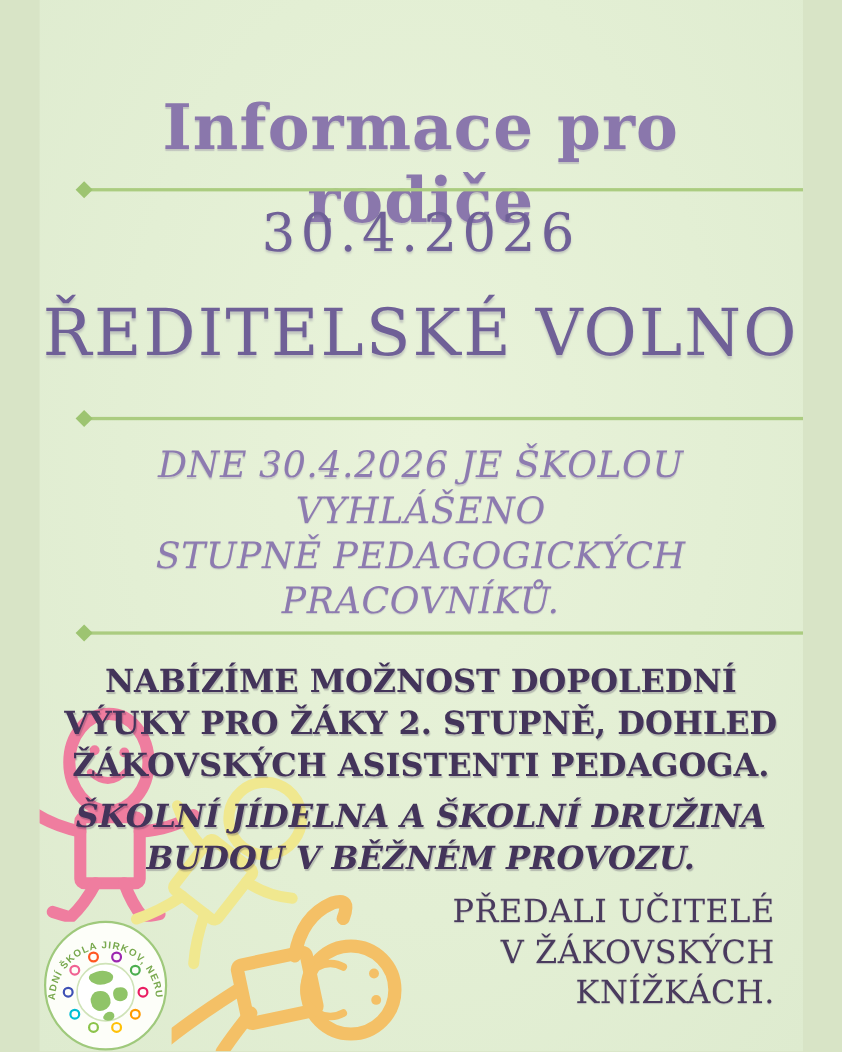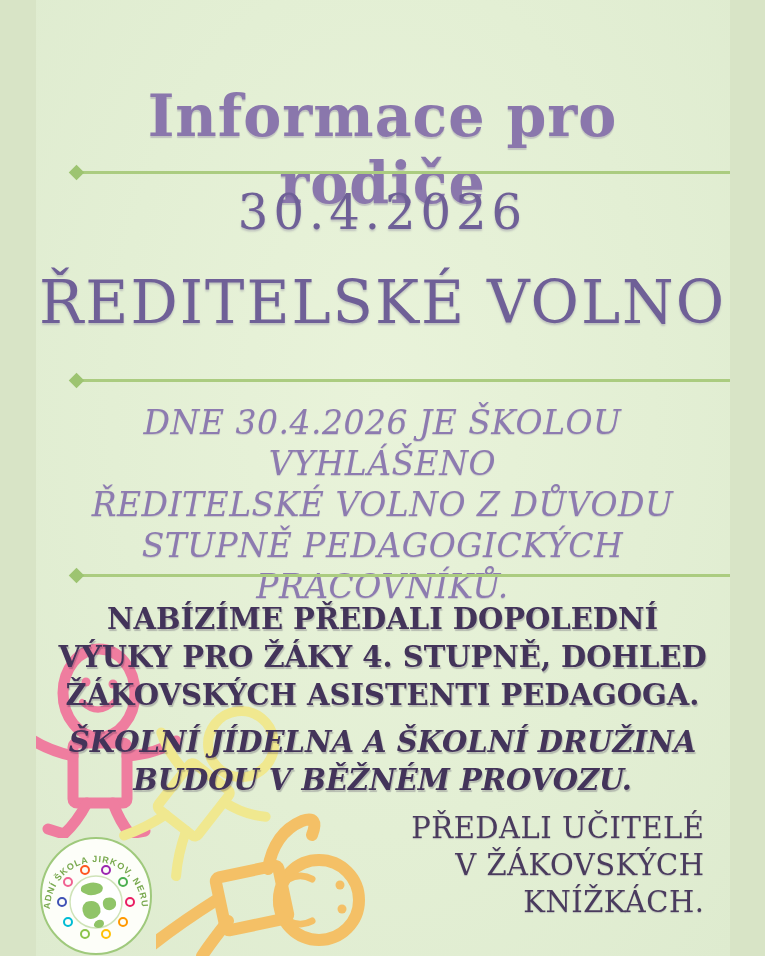--- a/index.html
+++ b/index.html
@@ -85,34 +85,33 @@
   <div class="txt headline-volno">ŘEDITELSKÉ VOLNO</div>
 
   <div class="divider div2">
     <span class="diamond"></span>
     <span class="line"></span>
     <span class="diamond"></span>
   </div>
 
   <div class="txt announcement">
     <div>DNE 30.4.2026 JE ŠKOLOU VYHLÁŠENO</div>
-    <div>ŘEDITELSKÉ VOLNO Z DŮVODU</div>
     <div>STUPNĚ PEDAGOGICKÝCH</div>
     <div>PRACOVNÍKŮ.</div>
   </div>
 
   <div class="divider div3">
     <span class="diamond"></span>
     <span class="line"></span>
     <span class="diamond"></span>
   </div>
 
   <div class="txt bold-block offer">
-    <div>NABÍZÍME PŘEDALI DOPOLEDNÍ</div>
-    <div>VÝUKY PRO ŽÁKY 4. STUPNĚ, DOHLED</div>
+    <div>NABÍZÍME MOŽNOST DOPOLEDNÍ</div>
+    <div>VÝUKY PRO ŽÁKY 2. STUPNĚ, DOHLED</div>
     <div>ŽÁKOVSKÝCH ASISTENTI PEDAGOGA.</div>
   </div>
 
   <div class="txt bold-block canteen">
     <div>ŠKOLNÍ JÍDELNA A ŠKOLNÍ DRUŽINA</div>
     <div>BUDOU V BĚŽNÉM PROVOZU.</div>
   </div>
 
   <div class="note">
     <div>PŘEDALI UČITELÉ</div>

